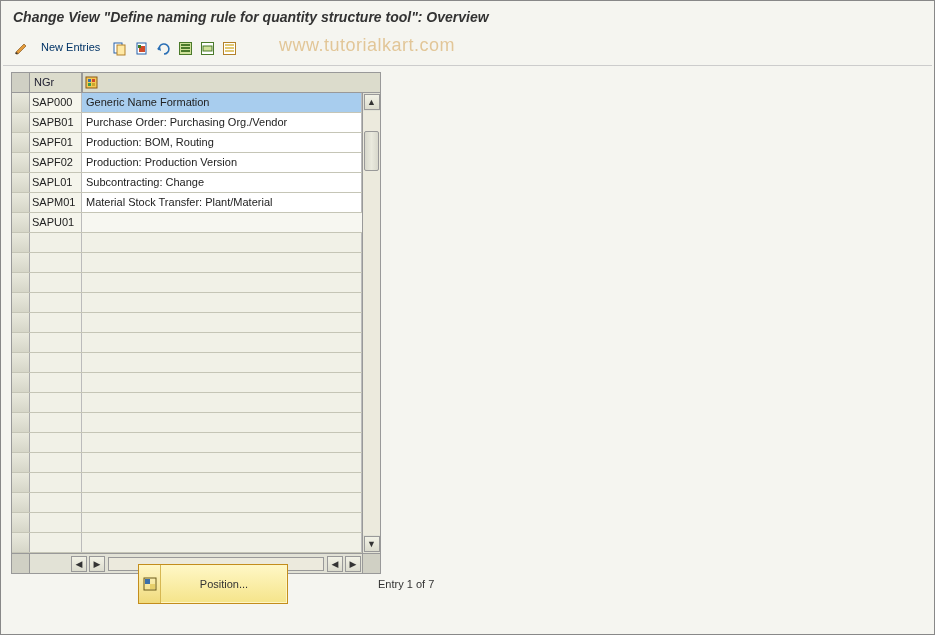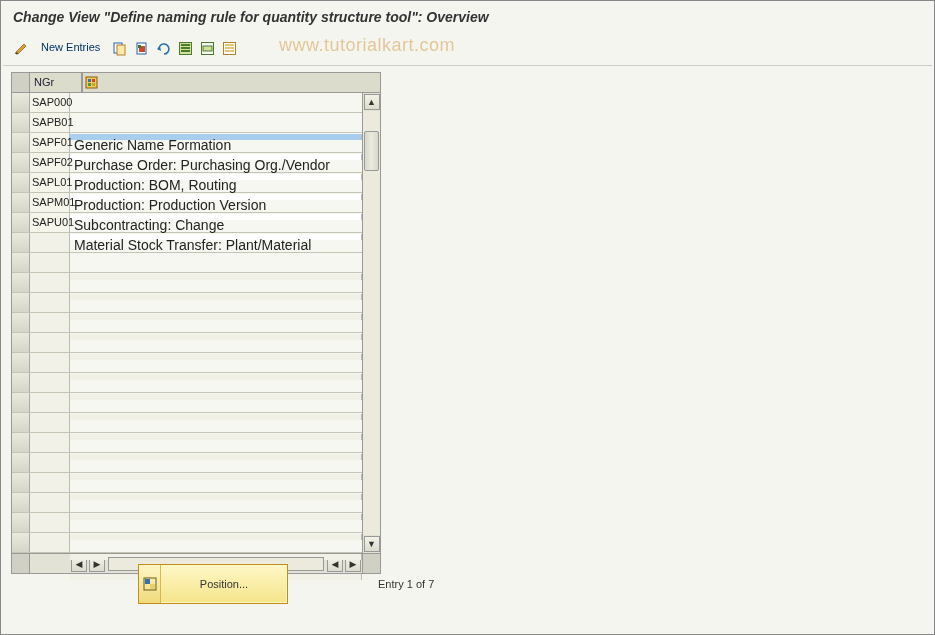--- a/index.html
+++ b/index.html
@@ -75,31 +75,30 @@
       display: flex;
       height: 20px;
       align-items: stretch;
       border-bottom: 1px solid #c5c5b6;
     }
     .row .sel {
       width: 18px; background: linear-gradient(#e9e9dd,#d6d6c8);
       border-right: 1px solid #aaa;
     }
     .row .ngr {
-      width: 40px; background: #f5f5ec;
+      width: 52px; background: #f5f5ec;
       border-right: 1px solid #bbb;
       padding: 3px 2px; color: #222;
       font-size: 11px;
     }
     .row .desc {
       flex:1; background: #ffffff;
       border-right: 1px solid #bbb;
       padding: 3px 4px; color: #222;
-      font-size: 14px;
-      margin-top: 41px;
+      font-size: 11px;
     }
     .row.empty .ngr, .row.empty .desc { background: #f1f1e7; }
     .row.selected .desc { background: #a8cdee; }
 
     .vscroll {
       width: 18px;
       background: #e2e2d6;
       border-left: 1px solid #999;
       display: flex; flex-direction: column;
       align-items: center;

